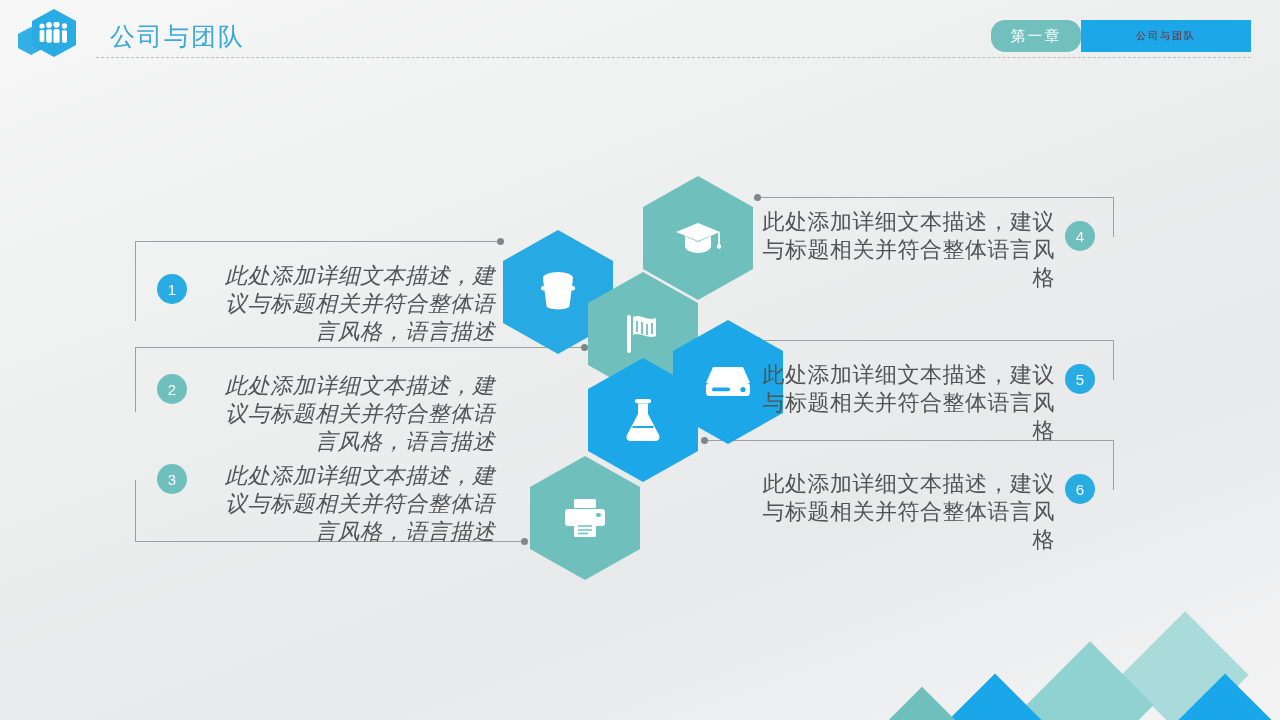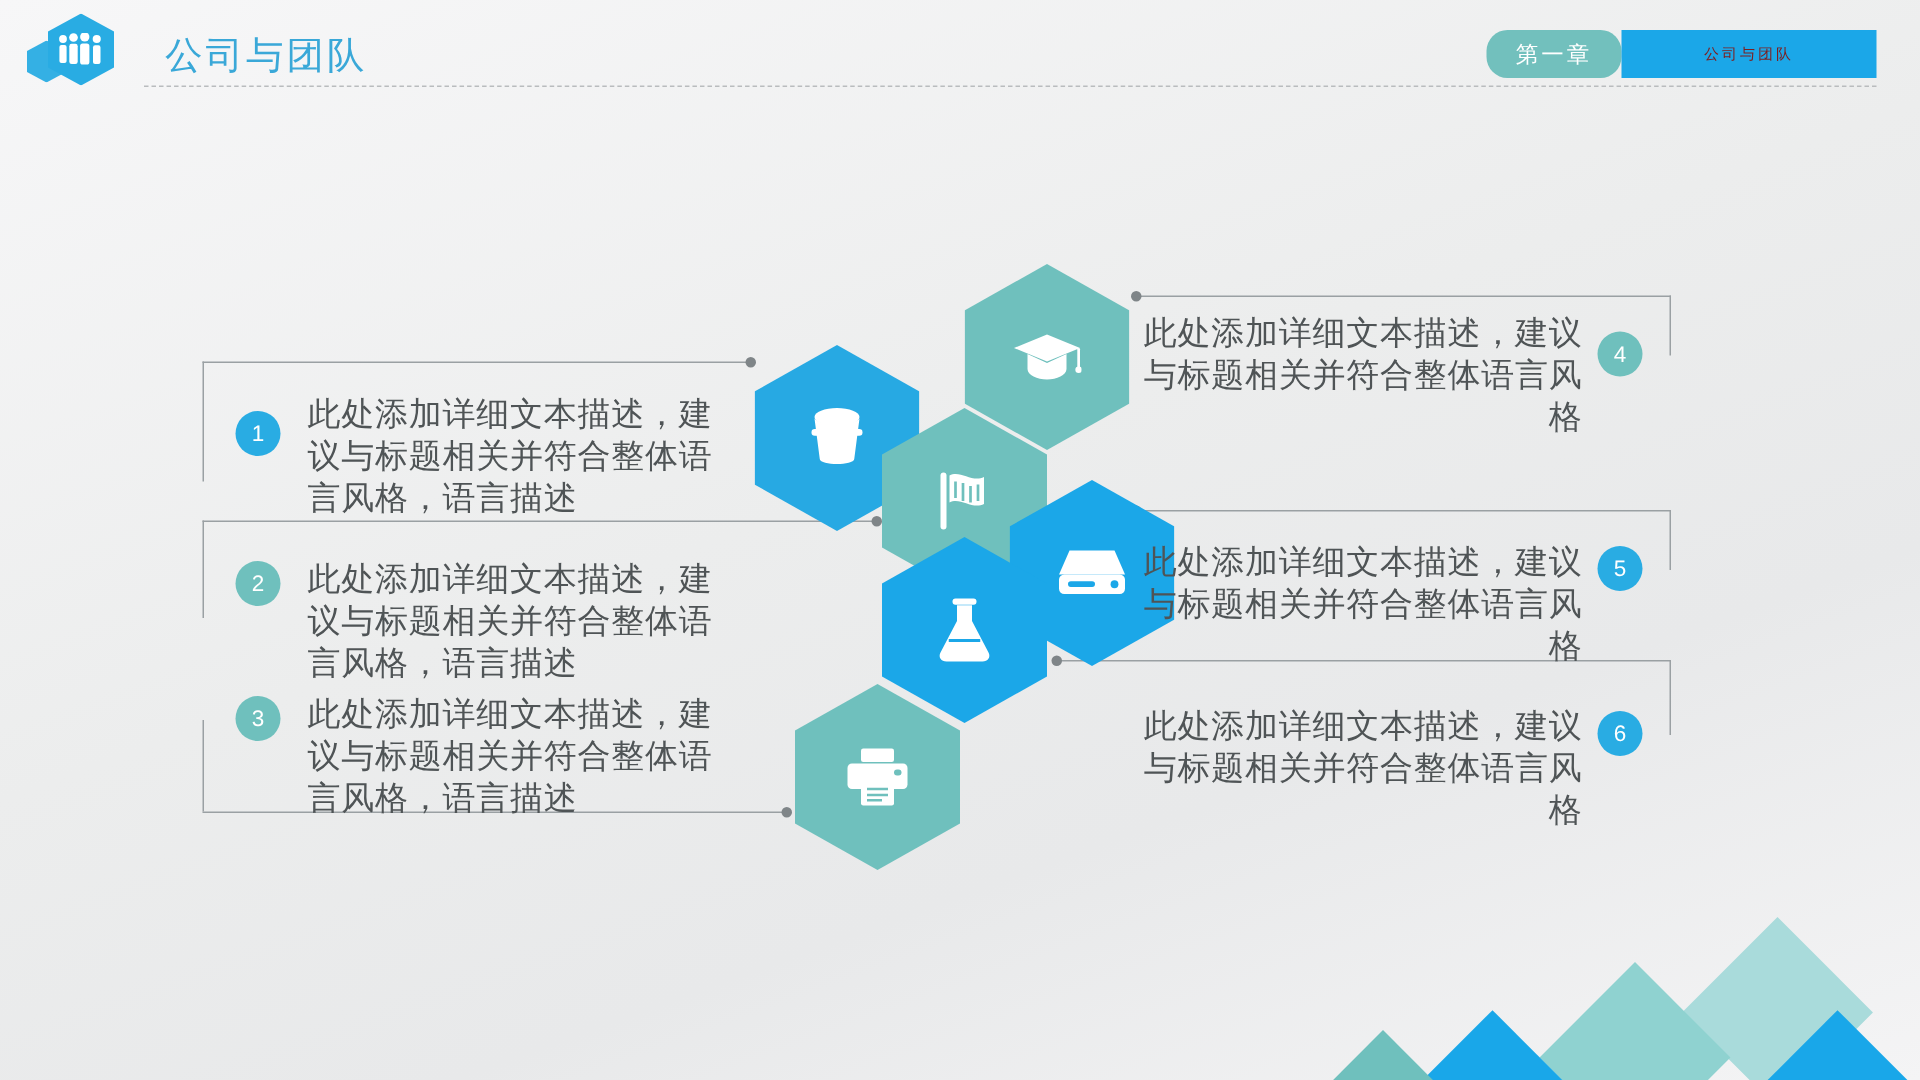--- a/index.html
+++ b/index.html
@@ -151,21 +151,21 @@
   .num-teal { background: #6fc0bd; }
 
   
   .txt {
     position: absolute;
     font-size: 22px;
     line-height: 28px;
     color: #4f5456;
     letter-spacing: .5px;
   }
-  .txt.left  { width: 290px; text-align: left; }
+  .txt.left  { width: 290px; text-align: right; font-style: italic; }
   .txt.right { width: 300px; text-align: right; }
 
   
   .deco {
     position: absolute;
     transform: rotate(45deg);
   }
   .deco1 { left: 1140px; top: 630px; width: 90px; height: 90px; background: #a9dbdb; }
   .deco2 { left: 1045px; top: 660px; width: 90px; height: 90px; background: #8fd2d0; }
   .deco3 { left: 955px; top: 690px; width: 80px; height: 80px; background: #19a7e9; }

